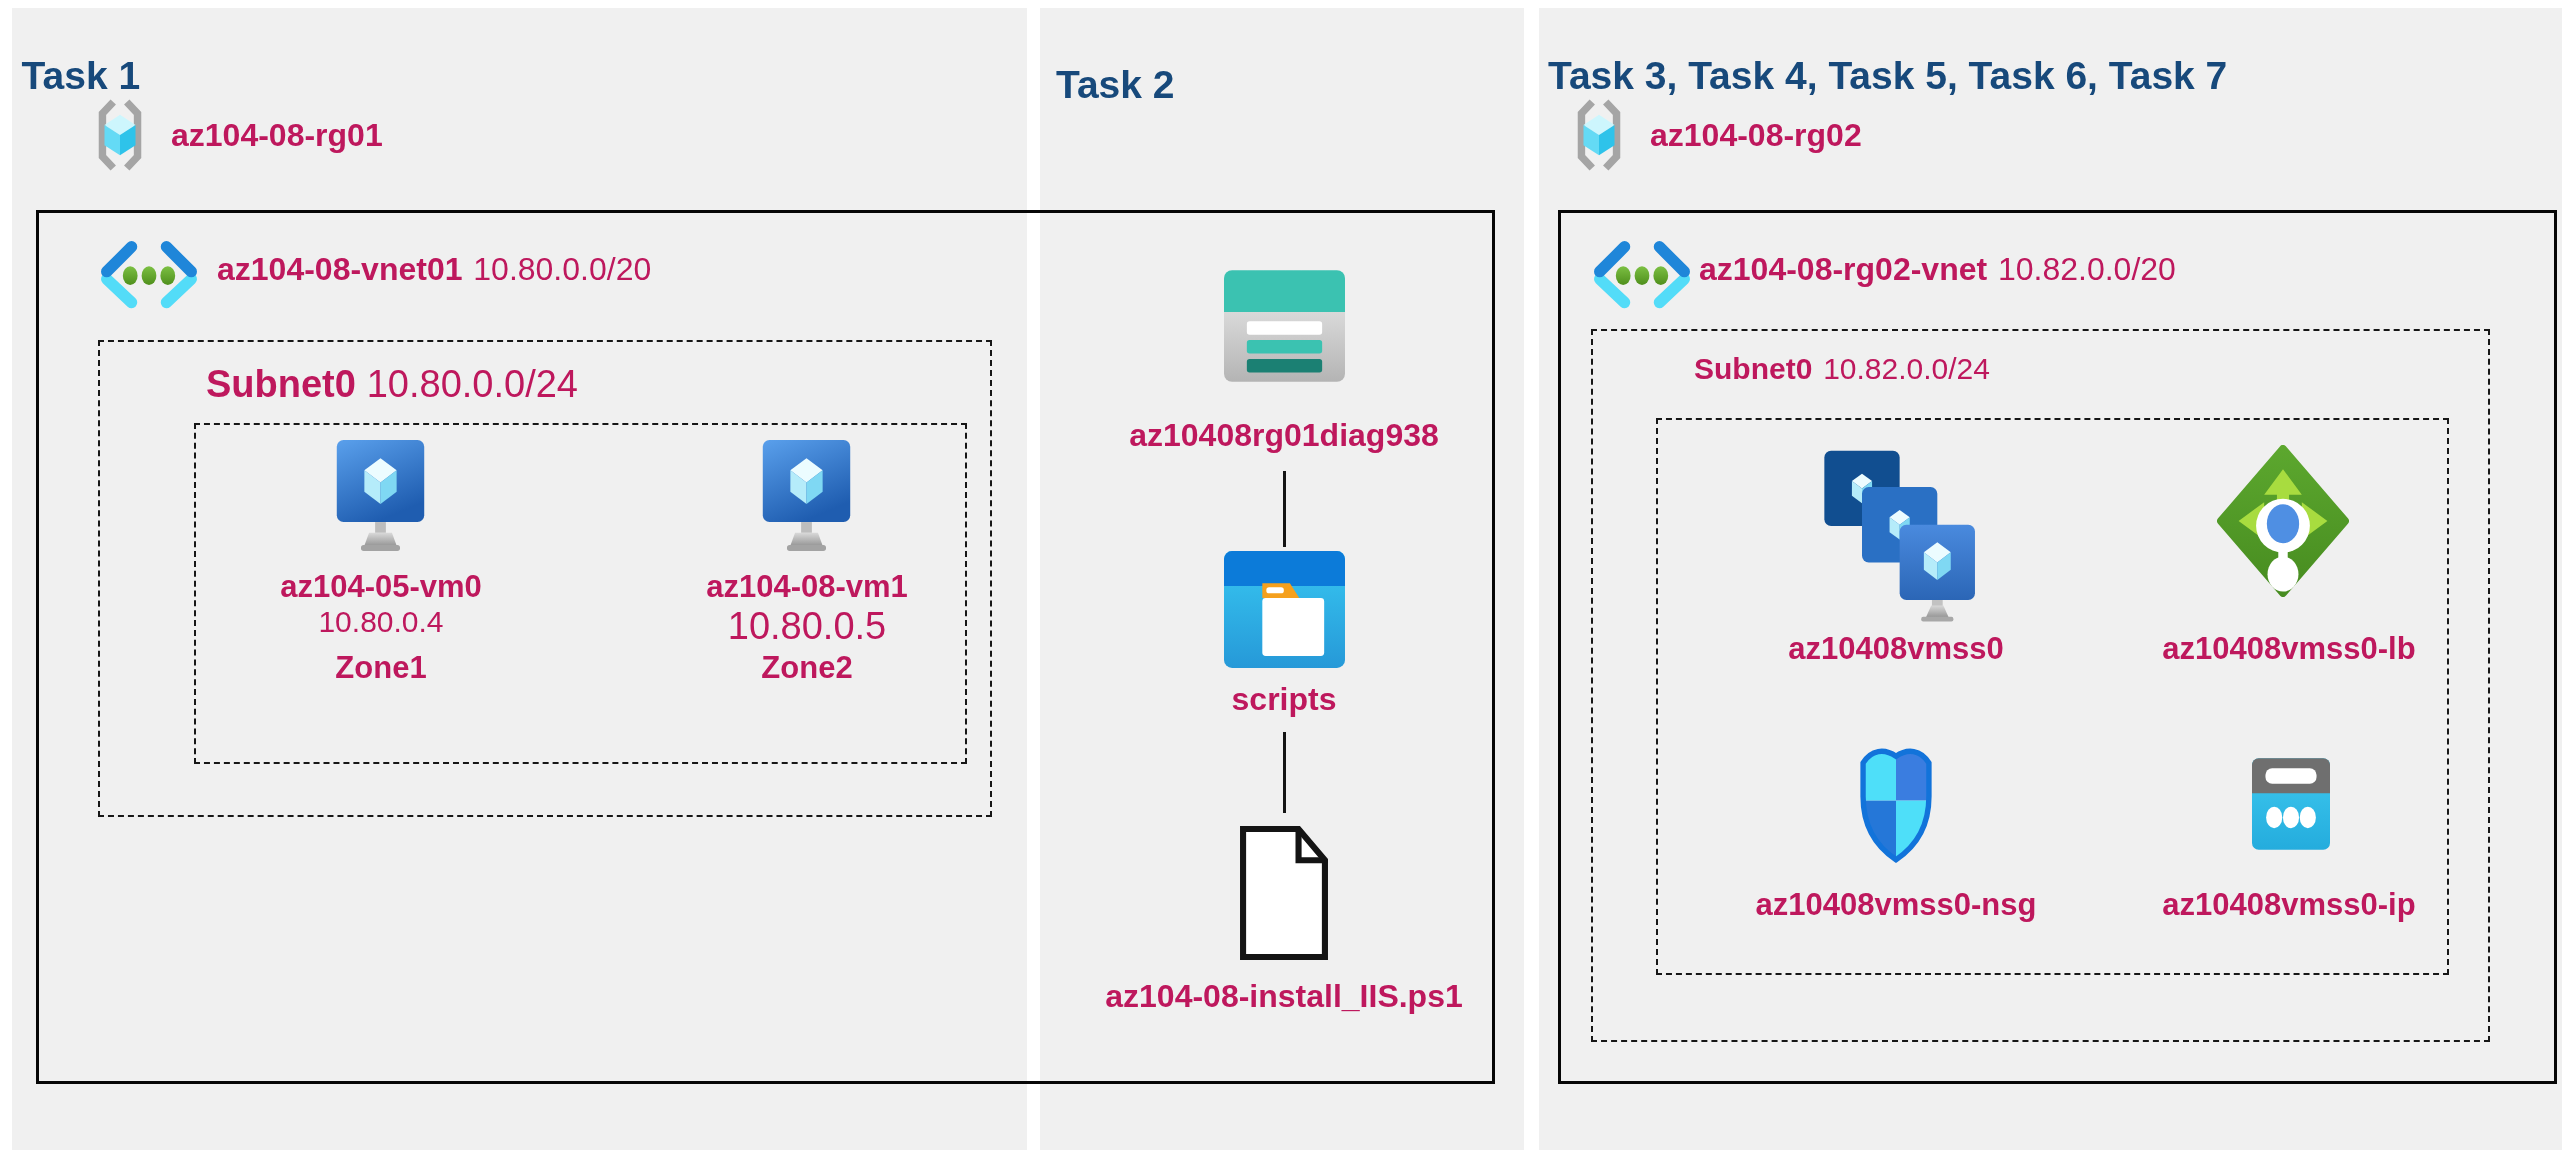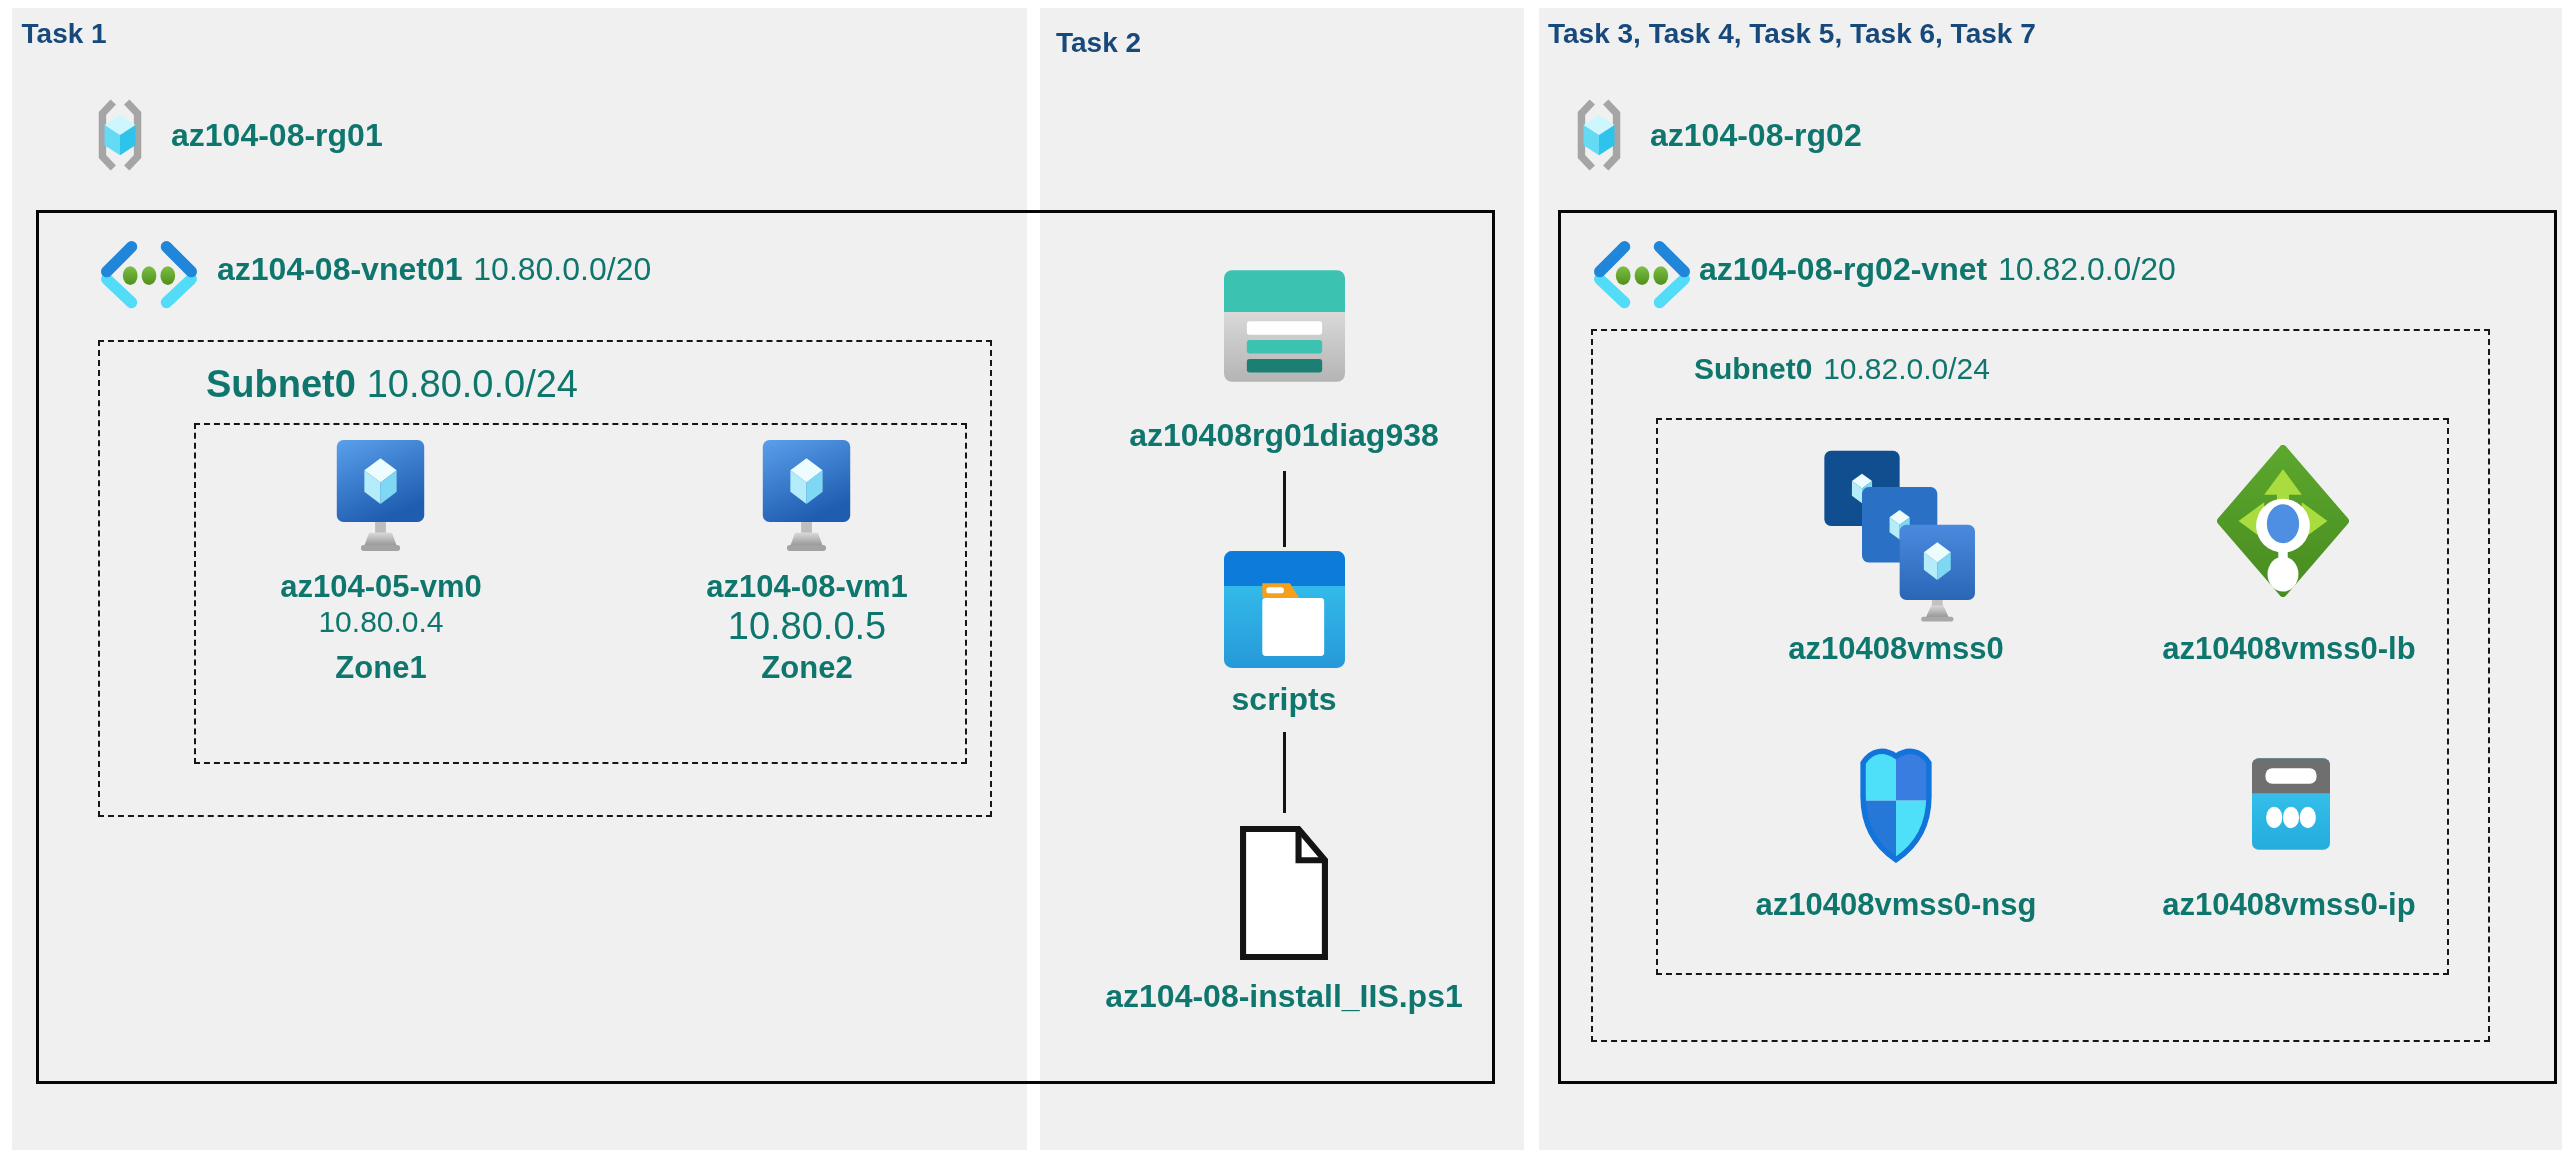--- a/index.html
+++ b/index.html
@@ -2,24 +2,24 @@
 <html style="font-size:10.8px"><head>
 <meta charset="utf-8">
 <style>
   html,body{margin:0;padding:0;background:#fff;}
   .canvas{position:relative;width:2576px;height:1166px;background:#ffffff;
           font-family:"Liberation Sans",sans-serif;overflow:hidden;}
   .panel{position:absolute;top:8px;height:1142px;background:#f0f0f0;}
   #panel1{left:12px;width:1015px;}
   #panel2{left:1040px;width:484px;}
   #panel3{left:1539px;width:1023px;}
-  .title{position:absolute;font-weight:700;font-size:28px;color:#17497b;white-space:nowrap;}
+  .title{position:absolute;font-weight:700;font-size:39px;color:#17497b;white-space:nowrap;margin-top:36px;}
   .box{position:absolute;border:3.4px solid #060606;box-sizing:border-box;background:transparent;}
   .dashed{position:absolute;border:2.7px dashed #161616;box-sizing:border-box;background:transparent;}
-  .lbl{position:absolute;color:#0f766e;font-size:31px;font-weight:700;white-space:nowrap;}
+  .lbl{position:absolute;color:#be185d;font-size:31px;font-weight:700;white-space:nowrap;}
   .lbl48{font-size:32px;}
   .reg{font-weight:400;}
   .cidr{font-weight:400;margin-left:10.8px;}
   .centered{transform:translateX(-50%);text-align:center;}
   .vline{position:absolute;width:3.4px;background:#141414;}
   .icon{position:absolute;}
 </style>
 </head>
 <body>
 

